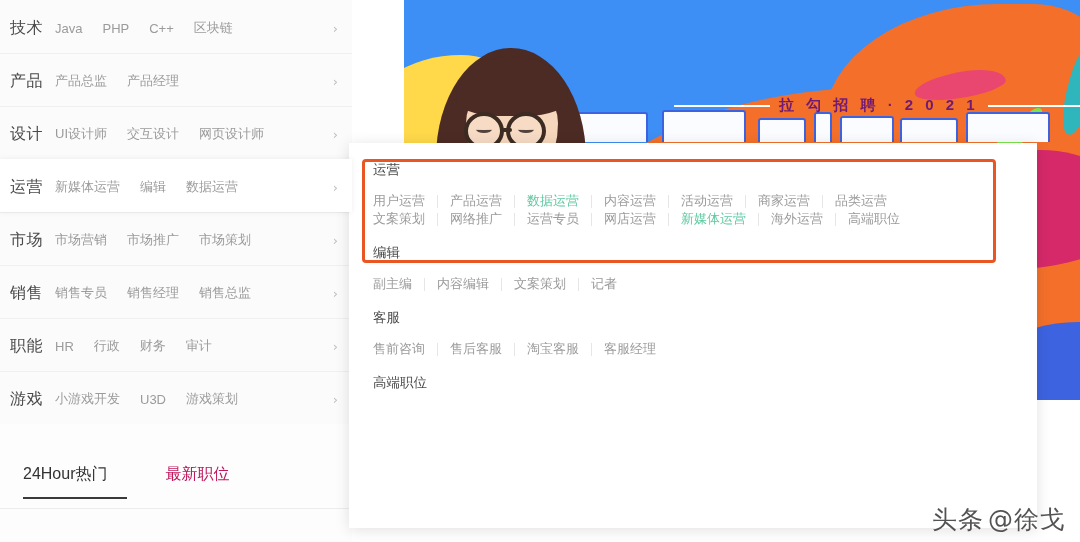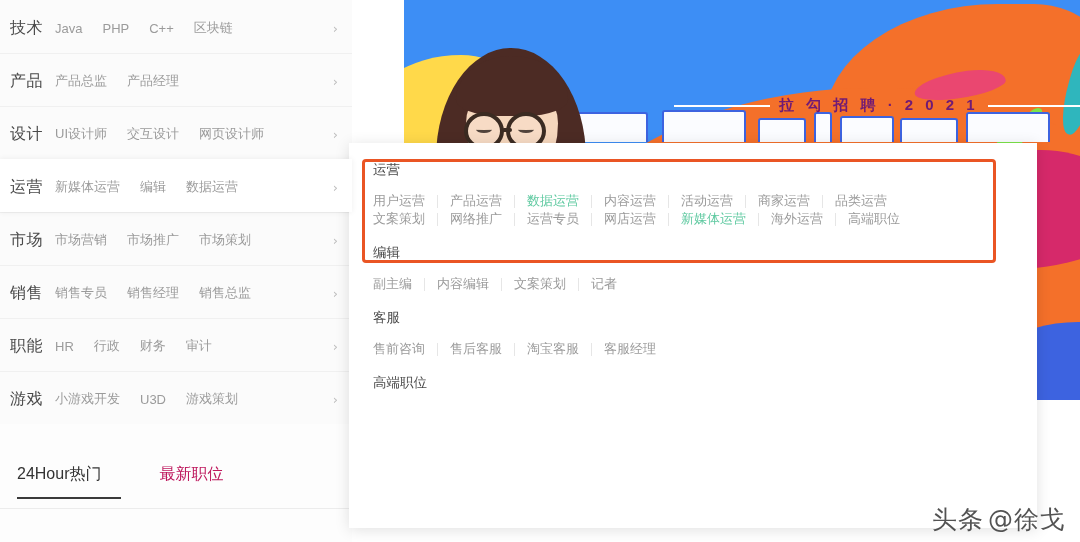--- a/index.html
+++ b/index.html
@@ -111,21 +111,21 @@
   .cat-row.hovered { background:#ffffff; box-shadow:0 0 6px rgba(0,0,0,.07); z-index:3; }
   .cat-name { font-size:16px; color:#4a4a4a; flex:0 0 auto; margin-right:12px;
               letter-spacing:.5px; }
   .cat-subs { display:flex; align-items:center; gap:20px; flex:1 1 auto;
               overflow:hidden; white-space:nowrap; }
   .cat-sub { font-size:13px; color:#9b9b9b; }
   .chev { flex:0 0 auto; color:#bdbdbd; font-size:13px; margin-left:6px;
           font-family:"DejaVu Sans", sans-serif; }
 
   .tabs { position:absolute; left:0; top:452px; width:352px; height:56px;
-          display:flex; align-items:flex-start; padding-left:17px; gap:58px; }
+          display:flex; align-items:flex-start; padding-left:23px; gap:58px; }
   .tab { position:relative; font-size:16px; padding-top:12px; color:#be185d; }
   .tab.active { color:#333333; }
   .tab.active .tab-underline { position:absolute; left:0; bottom:-14px;
         width:104px; height:2px; background:#3a3a3a; }
   .tabs-rule { position:absolute; left:0; top:508px; width:352px; height:1px;
                background:#ececec; }
   .sidebar-rule { position:absolute; left:0; width:352px; height:1px;
                   background:#f0f0f0; }
 
   

